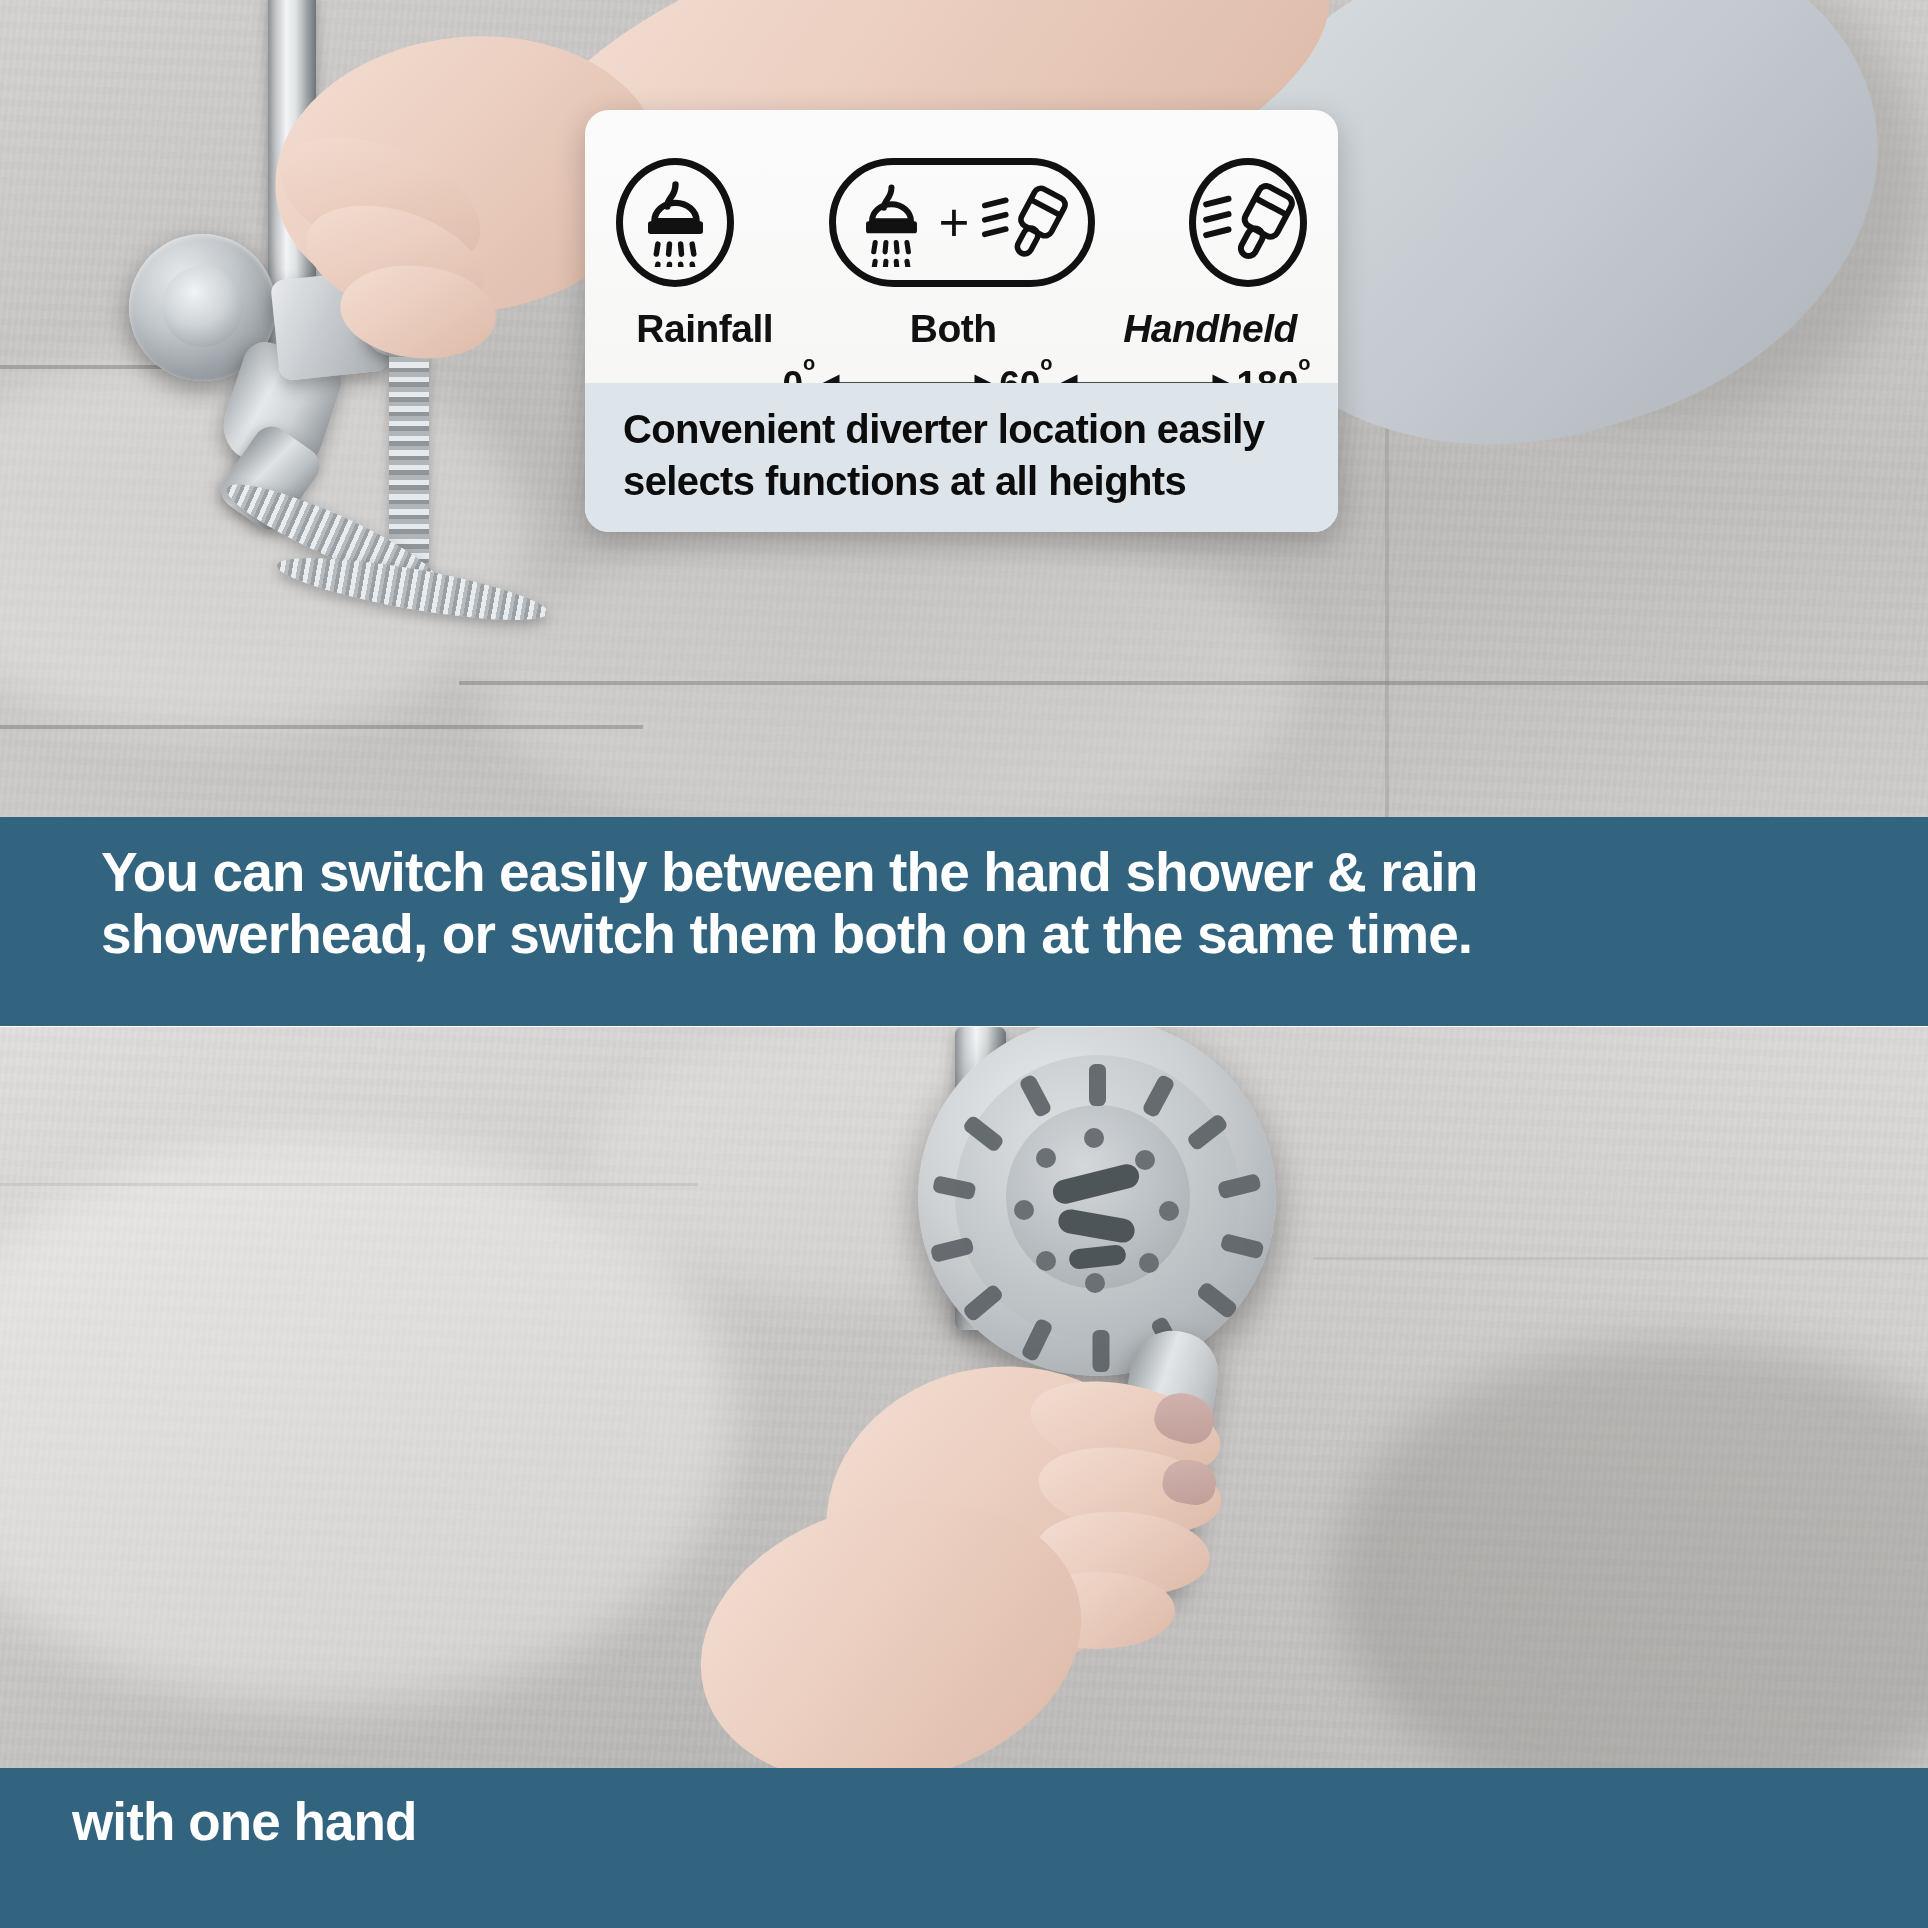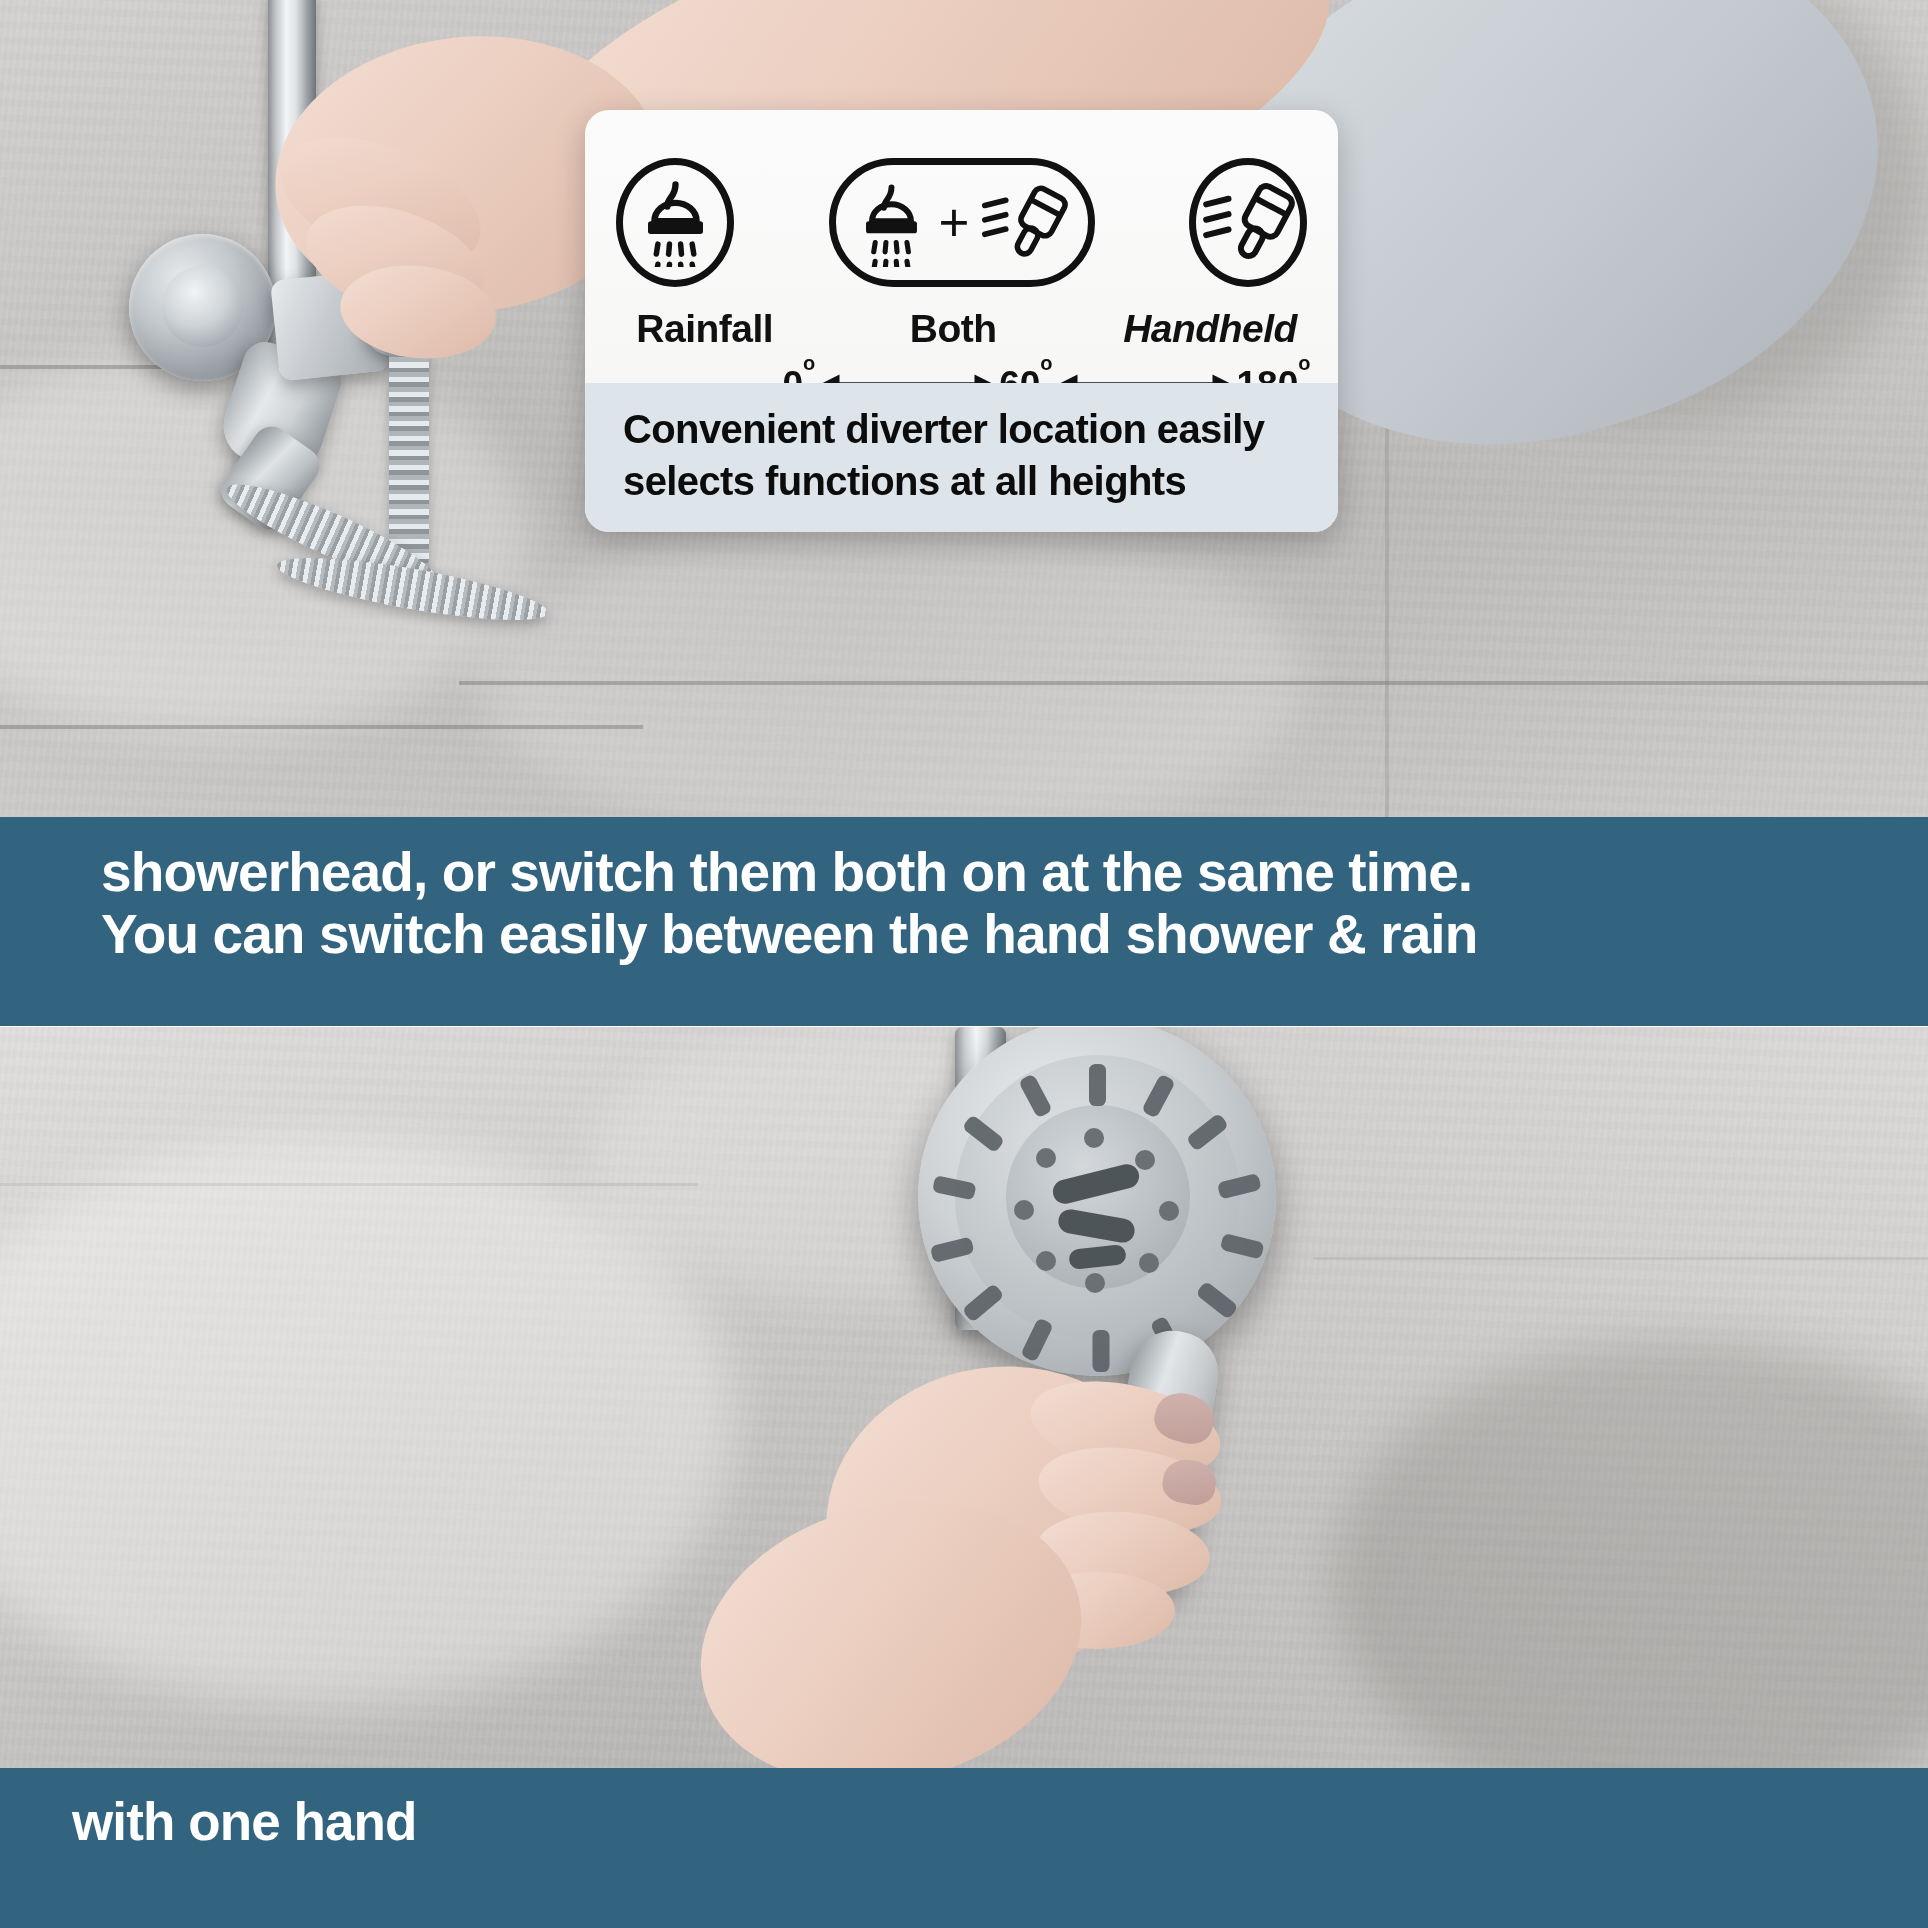--- a/index.html
+++ b/index.html
@@ -267,22 +267,22 @@
       </div>
 
       <div class="card-caption">
         <p>Convenient diverter location easily</p>
         <p>selects functions at all heights</p>
       </div>
     </div>
   </div>
 
   <div class="banner banner-top">
+    <p>You can switch easily between the hand shower &amp; rain</p>
     <p>showerhead, or switch them both on at the same time.</p>
-    <p>You can switch easily between the hand shower &amp; rain</p>
   </div>
 
   <div class="photo-bottom">
     <div class="grain"></div>
     <div class="wallpatch" style="left:-92px;top:110px;width:826px;height:569px;background:rgba(255,255,255,.34);"></div>
     <div class="wallpatch" style="left:1332px;top:312px;width:698px;height:478px;background:rgba(120,118,116,.28);"></div>
     <div class="wallpatch" style="left:588px;top:0px;width:588px;height:275px;background:rgba(255,255,255,.20);"></div>
     <div class="tile-line" style="left:0;top:156px;width:698px;height:2.8px;opacity:.35;"></div>
     <div class="tile-line" style="left:1313px;top:230px;width:615px;height:2.8px;opacity:.3;"></div>
 

